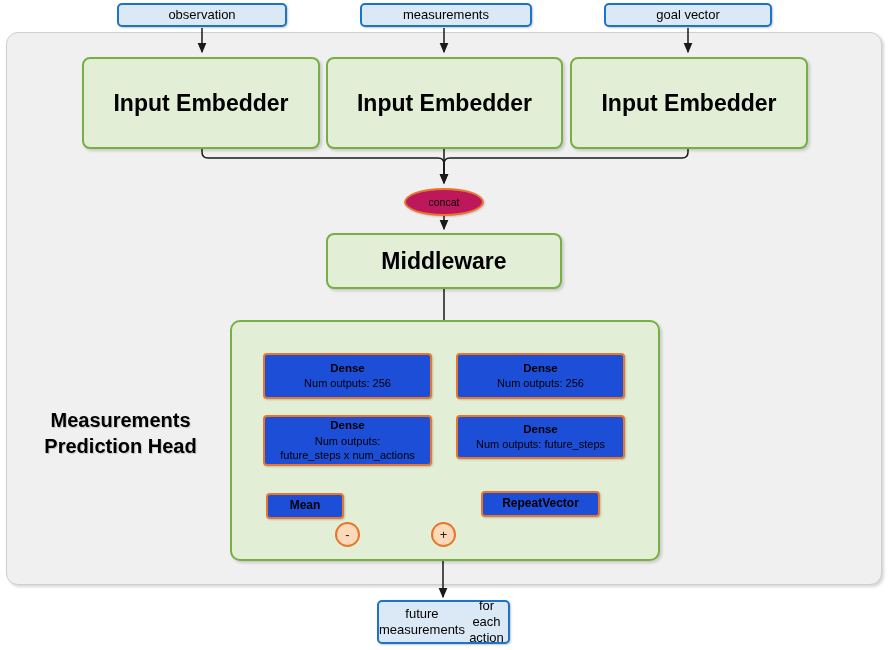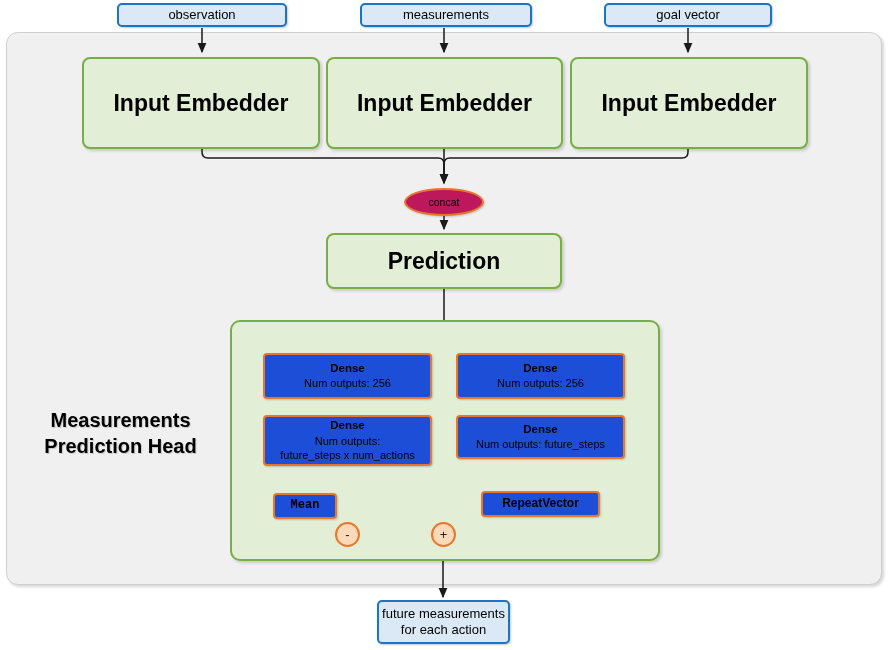--- a/index.html
+++ b/index.html
@@ -222,40 +222,40 @@
   </div>
   <div class="green-box module-label" style="left:570px; top:57px; width:238px; height:92px;">
     <span>Input Embedder</span>
   </div>
 
   <div class="ellipse-op" style="left:404px; top:188px; width:80px; height:28px;">
     <span>concat</span>
   </div>
 
   <div class="green-box module-label" style="left:326px; top:233px; width:236px; height:56px;">
-    <span>Prediction</span>
+    <span>Middleware</span>
   </div>
 
   <div class="head-group" style="left:230px; top:320px; width:430px; height:241px;"></div>
 
   <div class="head-title">
     <div>Measurements</div>
     <div>Prediction Head</div>
   </div>
 
   <div class="op-box" style="left:263px; top:353px; width:169px; height:46px;">
     <span class="op-title">Dense</span>
     <span>Num outputs: 256</span>
   </div>
   <div class="op-box" style="left:263px; top:415px; width:169px; height:51px;">
     <span class="op-title">Dense</span>
     <span>Num outputs:</span>
     <span>future_steps x num_actions</span>
   </div>
-  <div class="op-box single" style="left:273px; top:493px; width:64px; height:26px;font-family:Liberation Mono, monospace;">
+  <div class="op-box single" style="left:266px; top:493px; width:78px; height:26px;">
     <span>Mean</span>
   </div>
   <div class="circ-op" style="left:335px; top:522px;">
     <span>-</span>
   </div>
 
   <div class="op-box" style="left:456px; top:353px; width:169px; height:46px;">
     <span class="op-title">Dense</span>
     <span>Num outputs: 256</span>
   </div>
@@ -263,18 +263,18 @@
     <span class="op-title">Dense</span>
     <span>Num outputs: future_steps</span>
   </div>
   <div class="op-box single" style="left:481px; top:491px; width:119px; height:26px;">
     <span>RepeatVector</span>
   </div>
   <div class="circ-op" style="left:431px; top:522px;">
     <span>+</span>
   </div>
 
-  <div class="io-box" style="left:377px; top:600px; width:133px; height:44px; flex-direction:column;">
+  <div class="io-box" style="left:377px; top:600px; width:133px; height:44px; flex-direction:row;">
     <span>future measurements</span>
     <span>for each action</span>
   </div>
 
 </div>
 
 </body></html>

